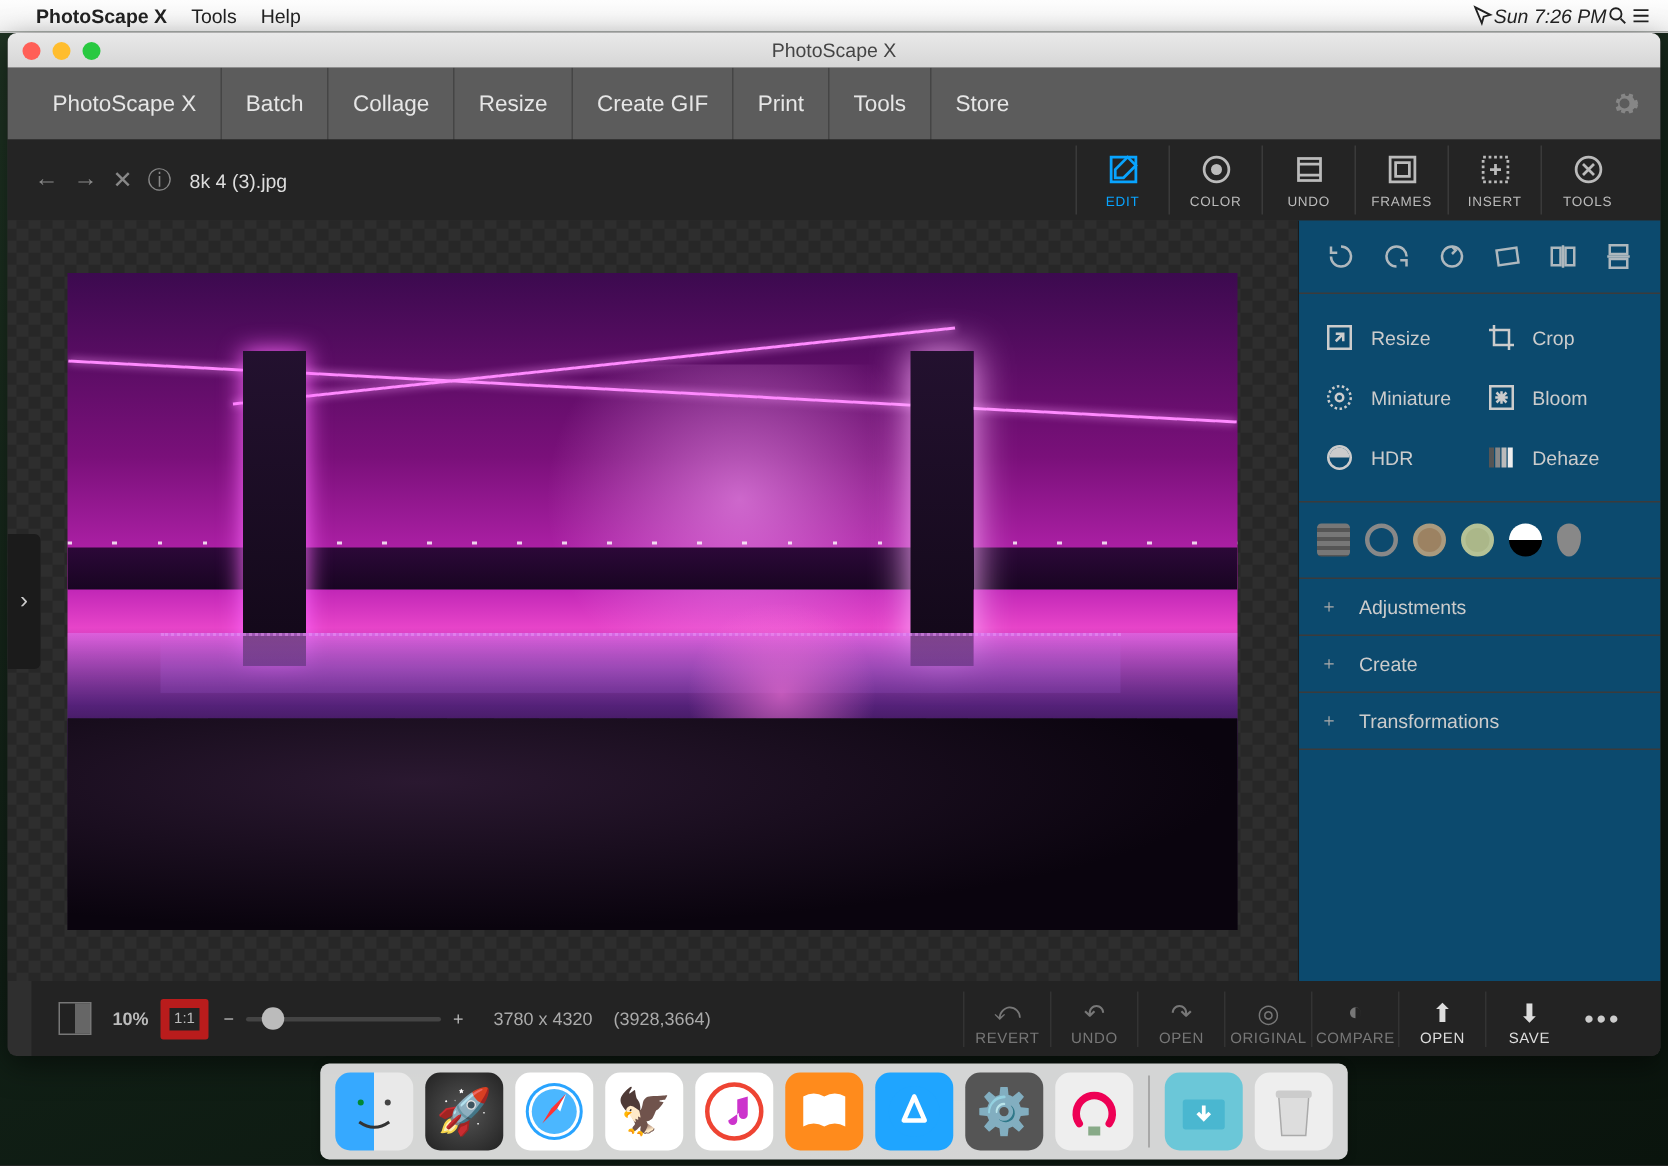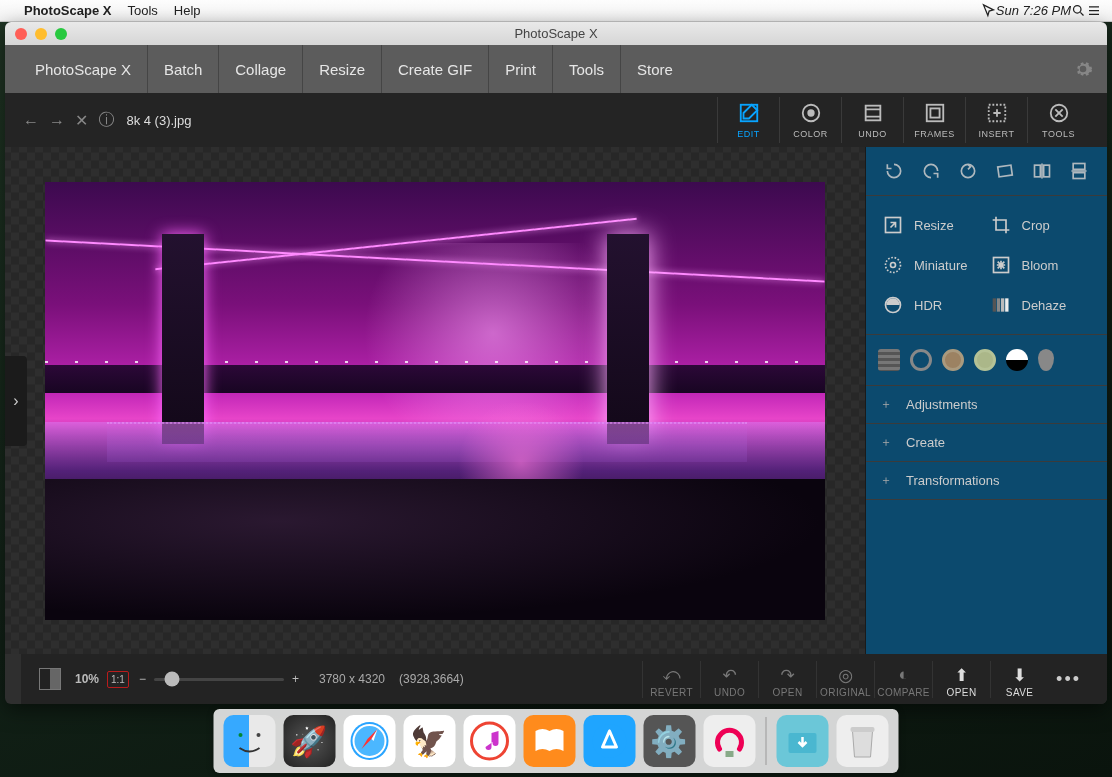--- a/index.html
+++ b/index.html
@@ -74,21 +74,21 @@
 .swatchrow .c4{border:none;background:linear-gradient(#fff 50%,#000 50%);}
 .swatchrow .drop{width:16px;height:22px;background:#888;border-radius:50% 50% 50% 50% / 60% 60% 40% 40%;transform:rotate(180deg);}
 .expand { border-bottom:1px solid #3b3b3b;}
 .expand .row{ display:flex; align-items:center; padding:10px 14px; cursor:pointer;}
 .expand .row .plus{ margin-right:14px; color:#aaa; font-size:12px;}
 
 
 .bottombar{position:absolute;left:16px;right:0;bottom:0;height:50px;background:#232323;display:flex;align-items:center;padding:0 18px;color:#bbb;font-size:12px;}
 .bottombar .bw{width:22px;height:22px;border:1px solid #777;background:linear-gradient(90deg,#222 50%,#666 50%);margin-right:14px;}
 .bottombar .zoom{font-weight:600;margin-right:8px;}
-.bottombar .oneone{font-size:10px;border:1px solid #b91c1c;padding:2px 3px;border-radius:2px;margin-right:10px;text-align:center;}
+.bottombar .oneone{font-size:10px;border:6px solid #b91c1c;padding:2px 3px;border-radius:2px;margin-right:10px;text-align:center;}
 .bottombar .slider{display:flex;align-items:center;gap:8px;margin-right:20px;}
 .bottombar .slider .track{width:130px;height:3px;background:#444;position:relative;border-radius:2px;}
 .bottombar .slider .thumb{position:absolute;left:14%;top:50%;transform:translate(-50%,-50%);width:15px;height:15px;background:#bbb;border-radius:50%;}
 .bottombar .dim{color:#aaa;}
 .bottombar .ops{margin-left:auto;display:flex;gap:0;}
 .bottombar .op{width:58px;display:flex;flex-direction:column;align-items:center;gap:2px;border-left:1px solid #333;padding-top:4px;}
 .bottombar .op .oic{height:20px;color:#777;font-size:17px;}
 .bottombar .op .olab{font-size:10px;letter-spacing:.4px;color:#777;}
 .bottombar .op.enabled .oic,.bottombar .op.enabled .olab{color:#ddd;}
 .bottombar .more{font-size:18px;letter-spacing:2px;padding:0 8px;color:#ccc;}

